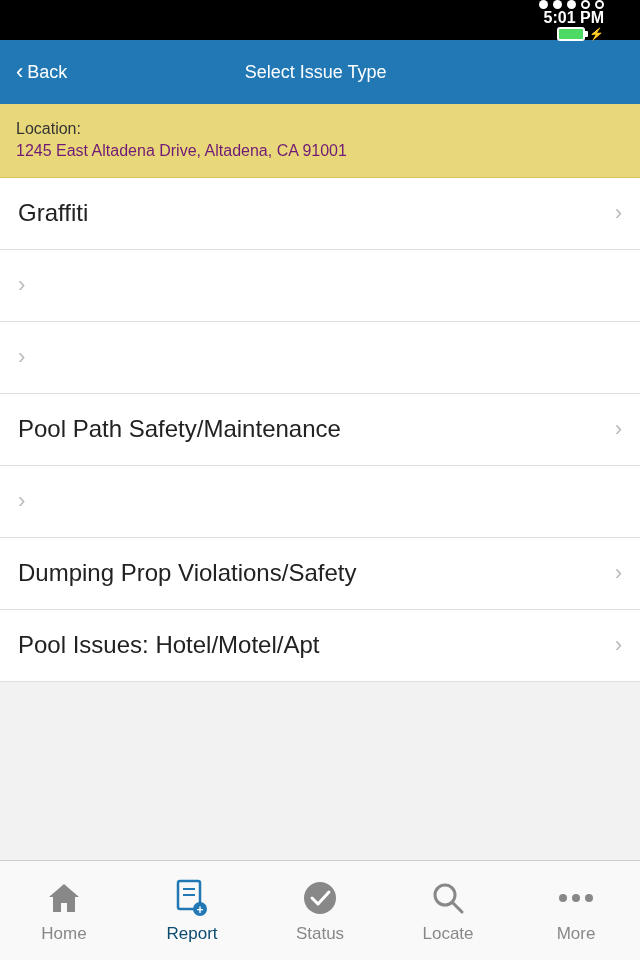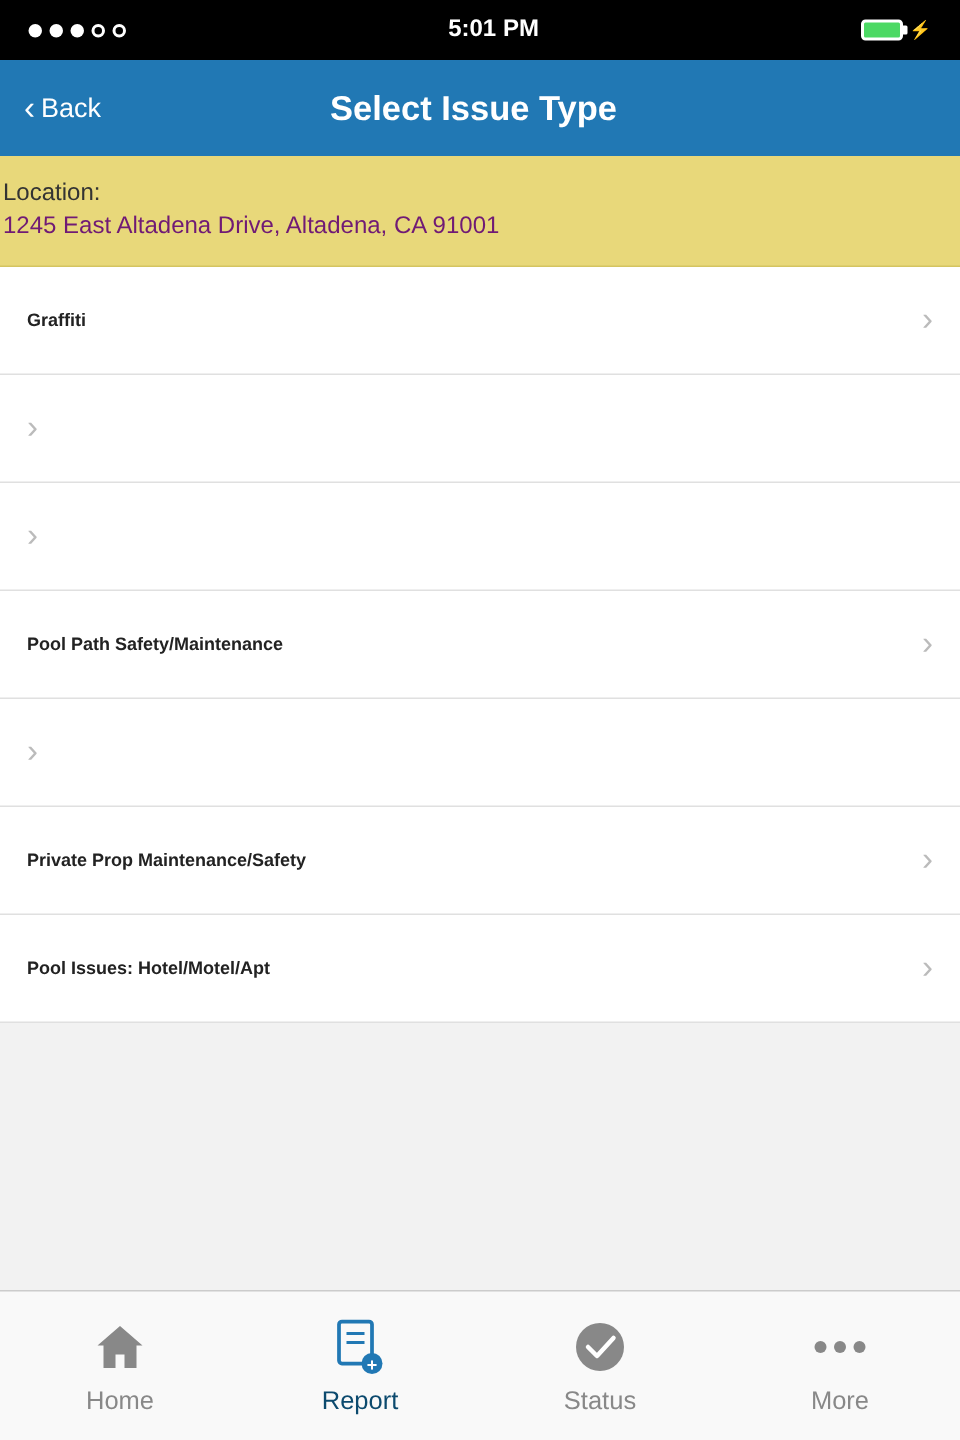--- a/index.html
+++ b/index.html
@@ -10,26 +10,27 @@
       font-family: -apple-system, 'Helvetica Neue', Arial, sans-serif;
       background: #f2f2f2;
       overflow: hidden;
     }
 
     
     .status-bar {
       background: #000;
       height: 40px;
       display: flex;
-      align-items: center;
+      align-items: flex-end;
       justify-content: space-between;
-      padding: 0 19px;
+      padding: 0 36px;
       color: #fff;
       font-size: 15px;
       font-weight: 500;
+      flex-direction: column;
     }
     .status-bar .signal-dots {
       display: flex;
       gap: 5px;
       align-items: center;
     }
     .dot {
       width: 9px;
       height: 9px;
       border-radius: 50%;
@@ -91,29 +92,29 @@
     }
     .back-chevron {
       font-size: 22px;
       font-weight: 300;
       line-height: 1;
     }
     .nav-title {
       flex: 1;
       text-align: center;
       color: #fff;
-      font-size: 23px;
-      font-weight: 700;
+      font-size: 18px;
+      font-weight: 400;
       margin-right: 60px;
     }
 
     
     .location-banner {
       background: #e8d87a;
-      padding: 14px 2px;
+      padding: 14px 16px;
       border-bottom: 1px solid #d4c460;
     }
     .location-label {
       font-size: 16px;
       font-weight: 500;
       color: #333;
       line-height: 1.4;
     }
     .location-address {
       font-size: 16px;
@@ -130,23 +131,23 @@
       display: flex;
       align-items: center;
       justify-content: space-between;
       padding: 0 18px;
       height: 72px;
       border-bottom: 1px solid #e0e0e0;
       cursor: pointer;
       background: #fff;
     }
     .issue-name {
-      font-size: 12px;
+      font-size: 24px;
       color: #222;
-      font-weight: 700;
+      font-weight: 400;
     }
     .chevron-right {
       color: #bbb;
       font-size: 22px;
       font-weight: 300;
     }
 
     
     .tab-bar {
       position: absolute;
@@ -271,21 +272,21 @@
         <span class="chevron-right">›</span>
       </div>
       <div class="issue-item">
         <span class="issue-name">Pool Path Safety/Maintenance</span>
         <span class="chevron-right">›</span>
       </div>
       <div class="issue-item">
         <span class="chevron-right">›</span>
       </div>
       <div class="issue-item">
-        <span class="issue-name">Private Prop Maintenance/Safety</span>
+        <span class="issue-name">Dumping Prop Violations/Safety</span>
         <span class="chevron-right">›</span>
       </div>
       <div class="issue-item">
         <span class="issue-name">Pool Issues: Hotel/Motel/Apt</span>
         <span class="chevron-right">›</span>
       </div>
     </div>
 </div>
 
 <div class="tab-bar">
@@ -315,20 +316,29 @@
   <div class="tab-item">
     <div class="tab-icon">
       <svg class="status-check" viewBox="0 0 36 36" fill="none" xmlns="http://www.w3.org/2000/svg">
         <circle cx="18" cy="18" r="16" fill="#888"></circle>
         <polyline points="10,18 16,24 27,12" stroke="#fff" stroke-width="3" stroke-linecap="round" stroke-linejoin="round" fill="none"></polyline>
       </svg>
     </div>
     <span class="tab-label">Status</span>
   </div>
 
+  <div class="tab-item">
+    <div class="tab-icon">
+      <svg class="locate-icon" viewBox="0 0 34 34" fill="none" xmlns="http://www.w3.org/2000/svg">
+        <circle cx="14" cy="14" r="10" stroke="#888" stroke-width="3" fill="none"></circle>
+        <line x1="21" y1="21" x2="31" y2="31" stroke="#888" stroke-width="3" stroke-linecap="round"></line>
+      </svg>
+    </div>
+    <span class="tab-label">Locate</span>
+  </div>
 
   <div class="tab-item">
     <div class="tab-icon">
       <div class="more-dots">
         <div class="more-dot"></div>
         <div class="more-dot"></div>
         <div class="more-dot"></div>
       </div>
     </div>
     <span class="tab-label">More</span>

